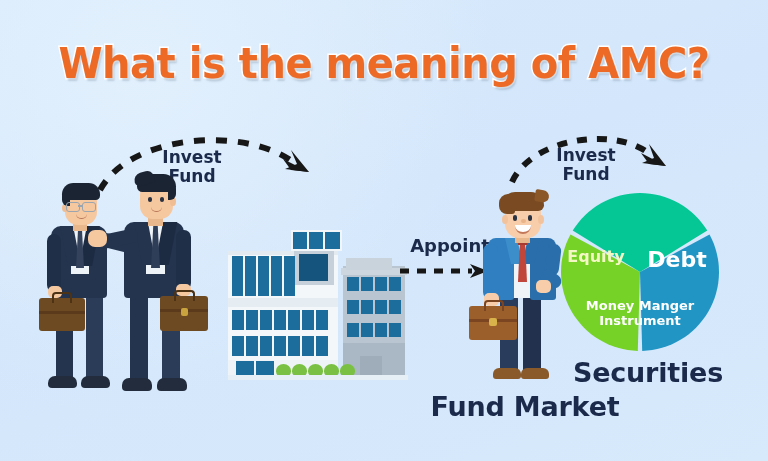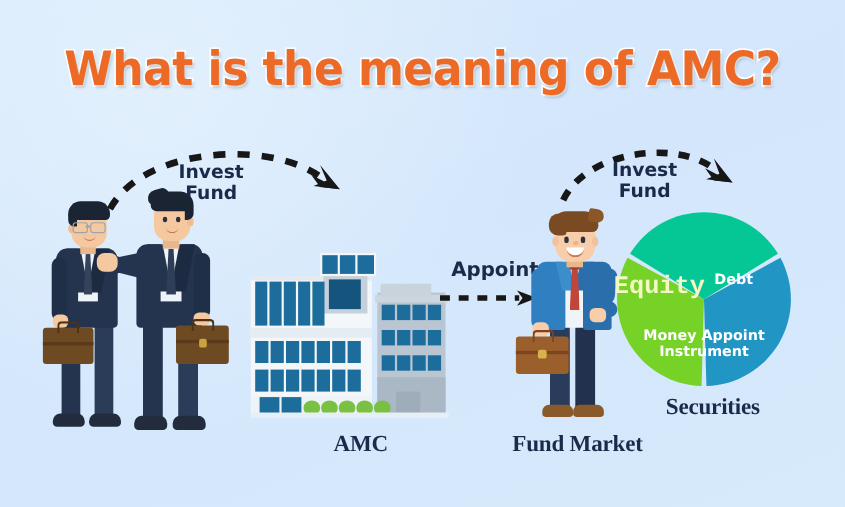--- a/index.html
+++ b/index.html
@@ -29,21 +29,21 @@
     white-space:nowrap;
   }
 
   
   .lbl{
     position:absolute;
     font-family:"DejaVu Sans", sans-serif;
     font-weight:bold;color:#1b2a4a;
     white-space:pre-line;text-align:center;line-height:1.12;
   }
-  .bottom-lbl{font-size:21px;letter-spacing:-0.2px;font-family:Liberation Serif, serif;}
+  .bottom-lbl{font-size:27px;letter-spacing:-0.2px;}
   .flow-lbl{font-size:17px;}
 
   
   .arrowsvg{position:absolute;overflow:visible;}
 
   
   .person{position:absolute;}
   .pc{position:absolute;}
 
   
@@ -209,21 +209,20 @@
 
     <div class="bush" style="left:48px;top:136px;width:15px;height:13px;"></div>
     <div class="bush" style="left:64px;top:136px;width:15px;height:13px;"></div>
     <div class="bush" style="left:80px;top:136px;width:15px;height:13px;"></div>
     <div class="bush" style="left:96px;top:136px;width:15px;height:13px;"></div>
     <div class="bush" style="left:112px;top:136px;width:15px;height:13px;"></div>
 
     <div class="pc" style="left:0px;top:147px;width:180px;height:5px;background:#e6eef6;"></div>
   </div>
 
-  <div class="lbl bottom-lbl" style="left:243px;top:392px;width:170px;">AMC</div>
 
   <div class="lbl flow-lbl" style="left:395px;top:236px;width:110px;font-size:18px;">Appoint</div>
   <svg class="arrowsvg" style="left:398px;top:262px;" width="95" height="20" viewBox="0 0 95 20">
     <line x1="2" y1="9" x2="74" y2="9" stroke="#171717" stroke-width="5" stroke-dasharray="9 8"></line>
     <path d="M72,2 L90,9 L72,16 L77,9 Z" fill="#171717"></path>
   </svg>
 
   <div class="person" style="left:466px;top:188px;width:120px;height:200px;">
 
     <div class="pc" style="left:34px;top:108px;width:18px;height:78px;background:#2a3c5c;border-radius:3px;"></div>
@@ -285,21 +284,21 @@
 
   <div style="position:absolute;left:552px;top:186px;width:180px;height:180px;">
     <svg width="180" height="180" viewBox="0 0 180 180">
 
       <g>
           <path d="M 88 86 L 85.79419054083807 164.969199088188 A 79 79 0 0 1 18.50776274353727 48.425687483448314 Z" fill="#76d226"></path>
           <path d="M 88 86 L 20.71357220269924 44.60511342836374 A 79 79 0 0 1 155.28642779730075 44.60511342836371 Z" fill="#04c795"></path>
           <path d="M 88 86 L 157.49223725646272 48.42568748344826 A 79 79 0 0 1 90.20580945916193 164.969199088188 Z" fill="#2196c4"></path>
         </g>
     </svg>
-    <div class="lbl" style="left:6px;top:62px;width:76px;font-size:23px;color:#f3f7c4;font-family:Liberation Mono, monospace;">Equity</div>
-    <div class="lbl" style="left:80px;top:62px;width:70px;font-size:13px;color:#ffffff;">Debt</div>
-    <div class="lbl" style="left:22px;top:112px;width:132px;font-size:13px;color:#ffffff;line-height:1.18;">Money Appoint
+    <div class="lbl" style="left:6px;top:62px;width:76px;font-size:16px;color:#f3f7c4;">Equity</div>
+    <div class="lbl" style="left:90px;top:62px;width:70px;font-size:22px;color:#ffffff;">Debt</div>
+    <div class="lbl" style="left:22px;top:112px;width:132px;font-size:13px;color:#ffffff;line-height:1.18;">Money Manger
 Instrument</div>
   </div>
 
   <div class="lbl bottom-lbl" style="left:558px;top:358px;width:180px;">Securities</div>
 
 </div>
 
 </body></html>

